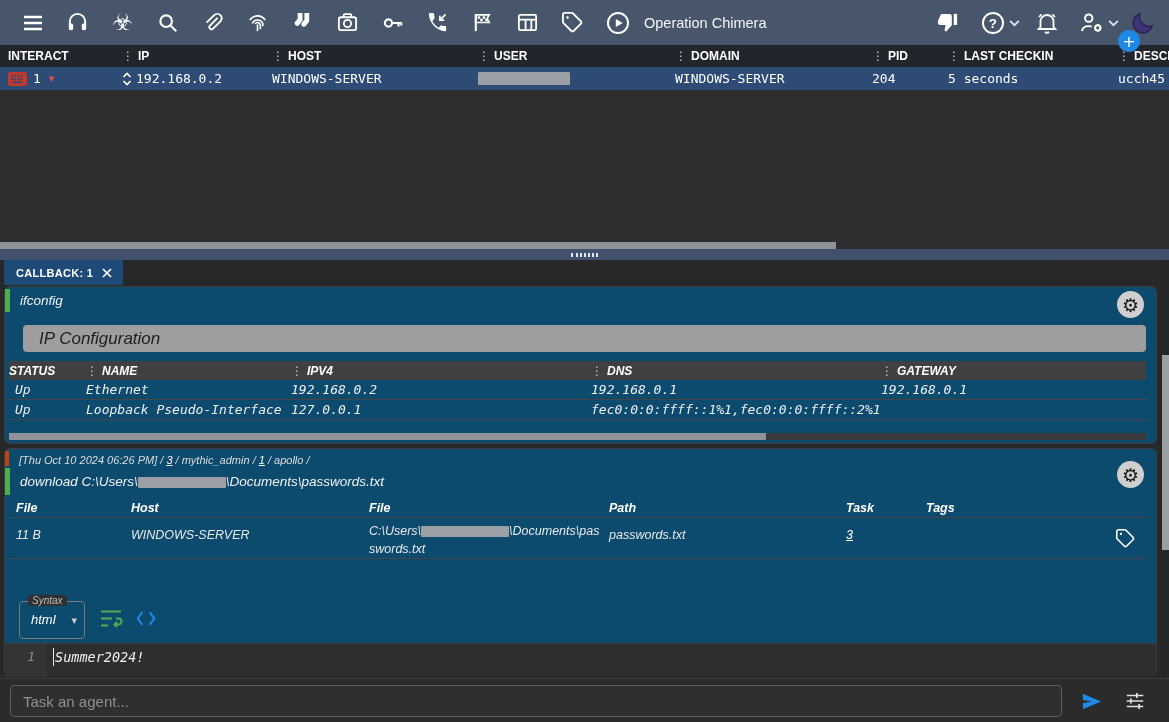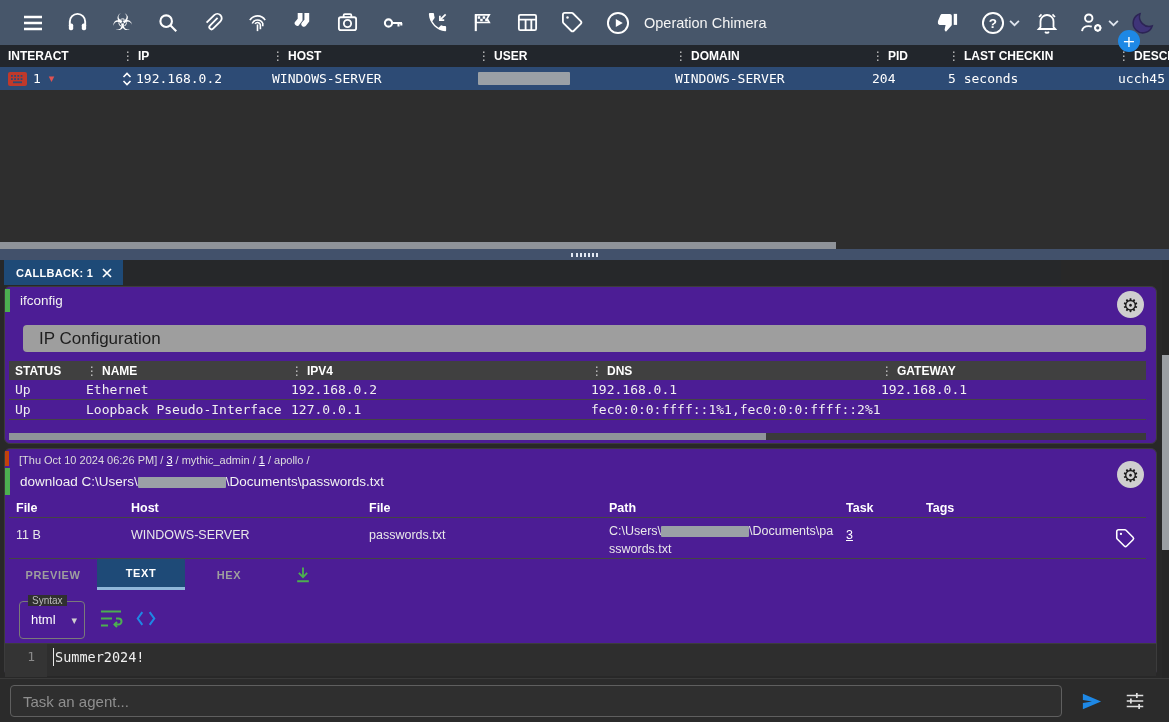--- a/index.html
+++ b/index.html
@@ -61,37 +61,37 @@
   
   .tabstrip { position:absolute; left:0; top:260px; width:1061px; height:25px; background:#26282a; }
   .cbtab {
     position:absolute; left:4px; top:0; height:25px; padding:0 10px 0 12px;
     background:#1e4a77; display:flex; align-items:center; gap:8px; cursor:pointer;
   }
   .cbtab-label { color:#fff; font-size:11px; font-weight:bold; letter-spacing:.3px; }
 
   
   .content-bg { position:absolute; left:0; top:285px; width:1169px; height:393px; background:#282828; }
-  .task-block { position:absolute; left:4px; width:1153px; background:#4c1d95; border:1px solid #3c3c3c; border-radius:6px; }
+  .task-block { position:absolute; left:4px; width:1153px; background:#0c4a6e; border:1px solid #3c3c3c; border-radius:6px;font-style:italic; }
   #task1 { top:286px; height:158px; }
   #task2 { top:448px; height:228px; }
   .cmd-line { position:absolute; left:0; top:2px; right:40px; border-left:5px solid #4caf50; padding:4px 10px; font-size:13.5px; color:#f2f2f2; white-space:nowrap; overflow:hidden; }
   .gear-btn {
     position:absolute; right:12px; top:4px; width:27px; height:27px; border-radius:50%;
     background:#cfcfcf; color:#1a1a1a; display:flex; align-items:center; justify-content:center;
     font-size:19px; cursor:pointer; z-index:5; font-family:"DejaVu Sans", sans-serif;
   }
   .out-title {
     position:absolute; left:4px; top:38px; right:10px; height:27px; background:#9e9e9e;
     border-radius:4px; color:#1e1e1e; font-size:17px; display:flex; align-items:center; padding-left:16px;margin-left:14px;
   }
   .net-grid { display:grid; grid-template-columns:77px 205px 300px 290px 1fr; }
   .net-header { position:absolute; left:4px; top:74px; right:10px; height:19px; background:#404040; align-items:center; }
   .net-header .cell { display:flex; align-items:center; color:#fff; font-size:12px; font-weight:bold; white-space:nowrap; overflow:hidden; }
-  .net-header .cell.first { padding-left:6px; }
+  .net-header .cell.first { padding-left:0; }
   .net-row { position:absolute; left:4px; right:10px; height:20px; align-items:center; border-bottom:1px solid #454545;
     font-family:"DejaVu Sans Mono", monospace; font-size:13px; color:#f0f0f0; }
   .net-row .cell { white-space:nowrap; overflow:hidden; }
   .net-row .cell.first { padding-left:6px; }
   #netrow0 { top:93px; } #netrow1 { top:113px; }
   .hscroll-net { position:absolute; left:4px; right:10px; top:146px; height:7px; background:#3a3a3a; }
   .hscroll-net .thumb { position:absolute; left:0; top:0; width:757px; height:7px; background:#8f9399; }
 
   
   .meta-line { position:absolute; left:0; top:2px; right:40px; border-left:4px solid #c2410c; padding:3px 10px 0 10px; font-size:11px; color:#dcdcdc; white-space:nowrap; overflow:hidden; }
@@ -453,44 +453,34 @@
       <div class="cell">Host</div>
       <div class="cell">File</div>
       <div class="cell">Path</div>
       <div class="cell">Task</div>
       <div class="cell">Tags</div>
     </div>
 
     <div class="file-row file-grid">
       <div class="cell">11 B</div>
       <div class="cell">WINDOWS-SERVER</div>
-      <div class="cell">passwords.txt</div>
       <div class="cell path">
         <span>C:\Users\</span><span class="redact-sm"></span><span>\Documents\passwords.txt</span>
       </div>
+      <div class="cell">passwords.txt</div>
       <div class="cell"><span class="task-lnk">3</span></div>
       <div class="cell"></div>
       <div class="tag-btn">
         <svg width="21" height="21" viewBox="0 0 24 24" stroke="#fff" stroke-width="1.8" fill="none">
             <path d="M20.6 10.6l-8-8A2 2 0 0 0 11.2 2H4a2 2 0 0 0-2 2v7.2c0 .5.2 1 .6 1.4l8 8a2 2 0 0 0 2.8 0l7.2-7.2a2 2 0 0 0 0-2.8z"></path>
             <circle cx="6.8" cy="6.8" r="1.3" fill="#fff" stroke="none"></circle>
           </svg>
       </div>
     </div>
 
-    <div class="ftabs">
-      <div class="ftab">PREVIEW</div>
-      <div class="ftab active">TEXT</div>
-      <div class="ftab">HEX</div>
-      <div class="dl-btn">
-        <svg width="20" height="20" viewBox="0 0 24 24" stroke="#4caf50" stroke-width="2.2" fill="none">
-            <path d="M12 3v11M7 9.5l5 5 5-5M5 19.5h14"></path>
-          </svg>
-      </div>
-    </div>
 
     <div class="syntax-box">
       <span class="syntax-legend">Syntax</span>
       <span class="syntax-value">html</span>
       <span class="syntax-caret">▾</span>
     </div>
     <div class="wrap-btn">
       <svg width="24" height="19" viewBox="0 0 24 19" stroke="#4caf50" stroke-width="2" fill="none">
           <path d="M2 2.5h20M2 9.5h11M2 16.5h7"></path>
           <path d="M17 9.5h2.5a3 3 0 0 1 0 6h-4"></path>

